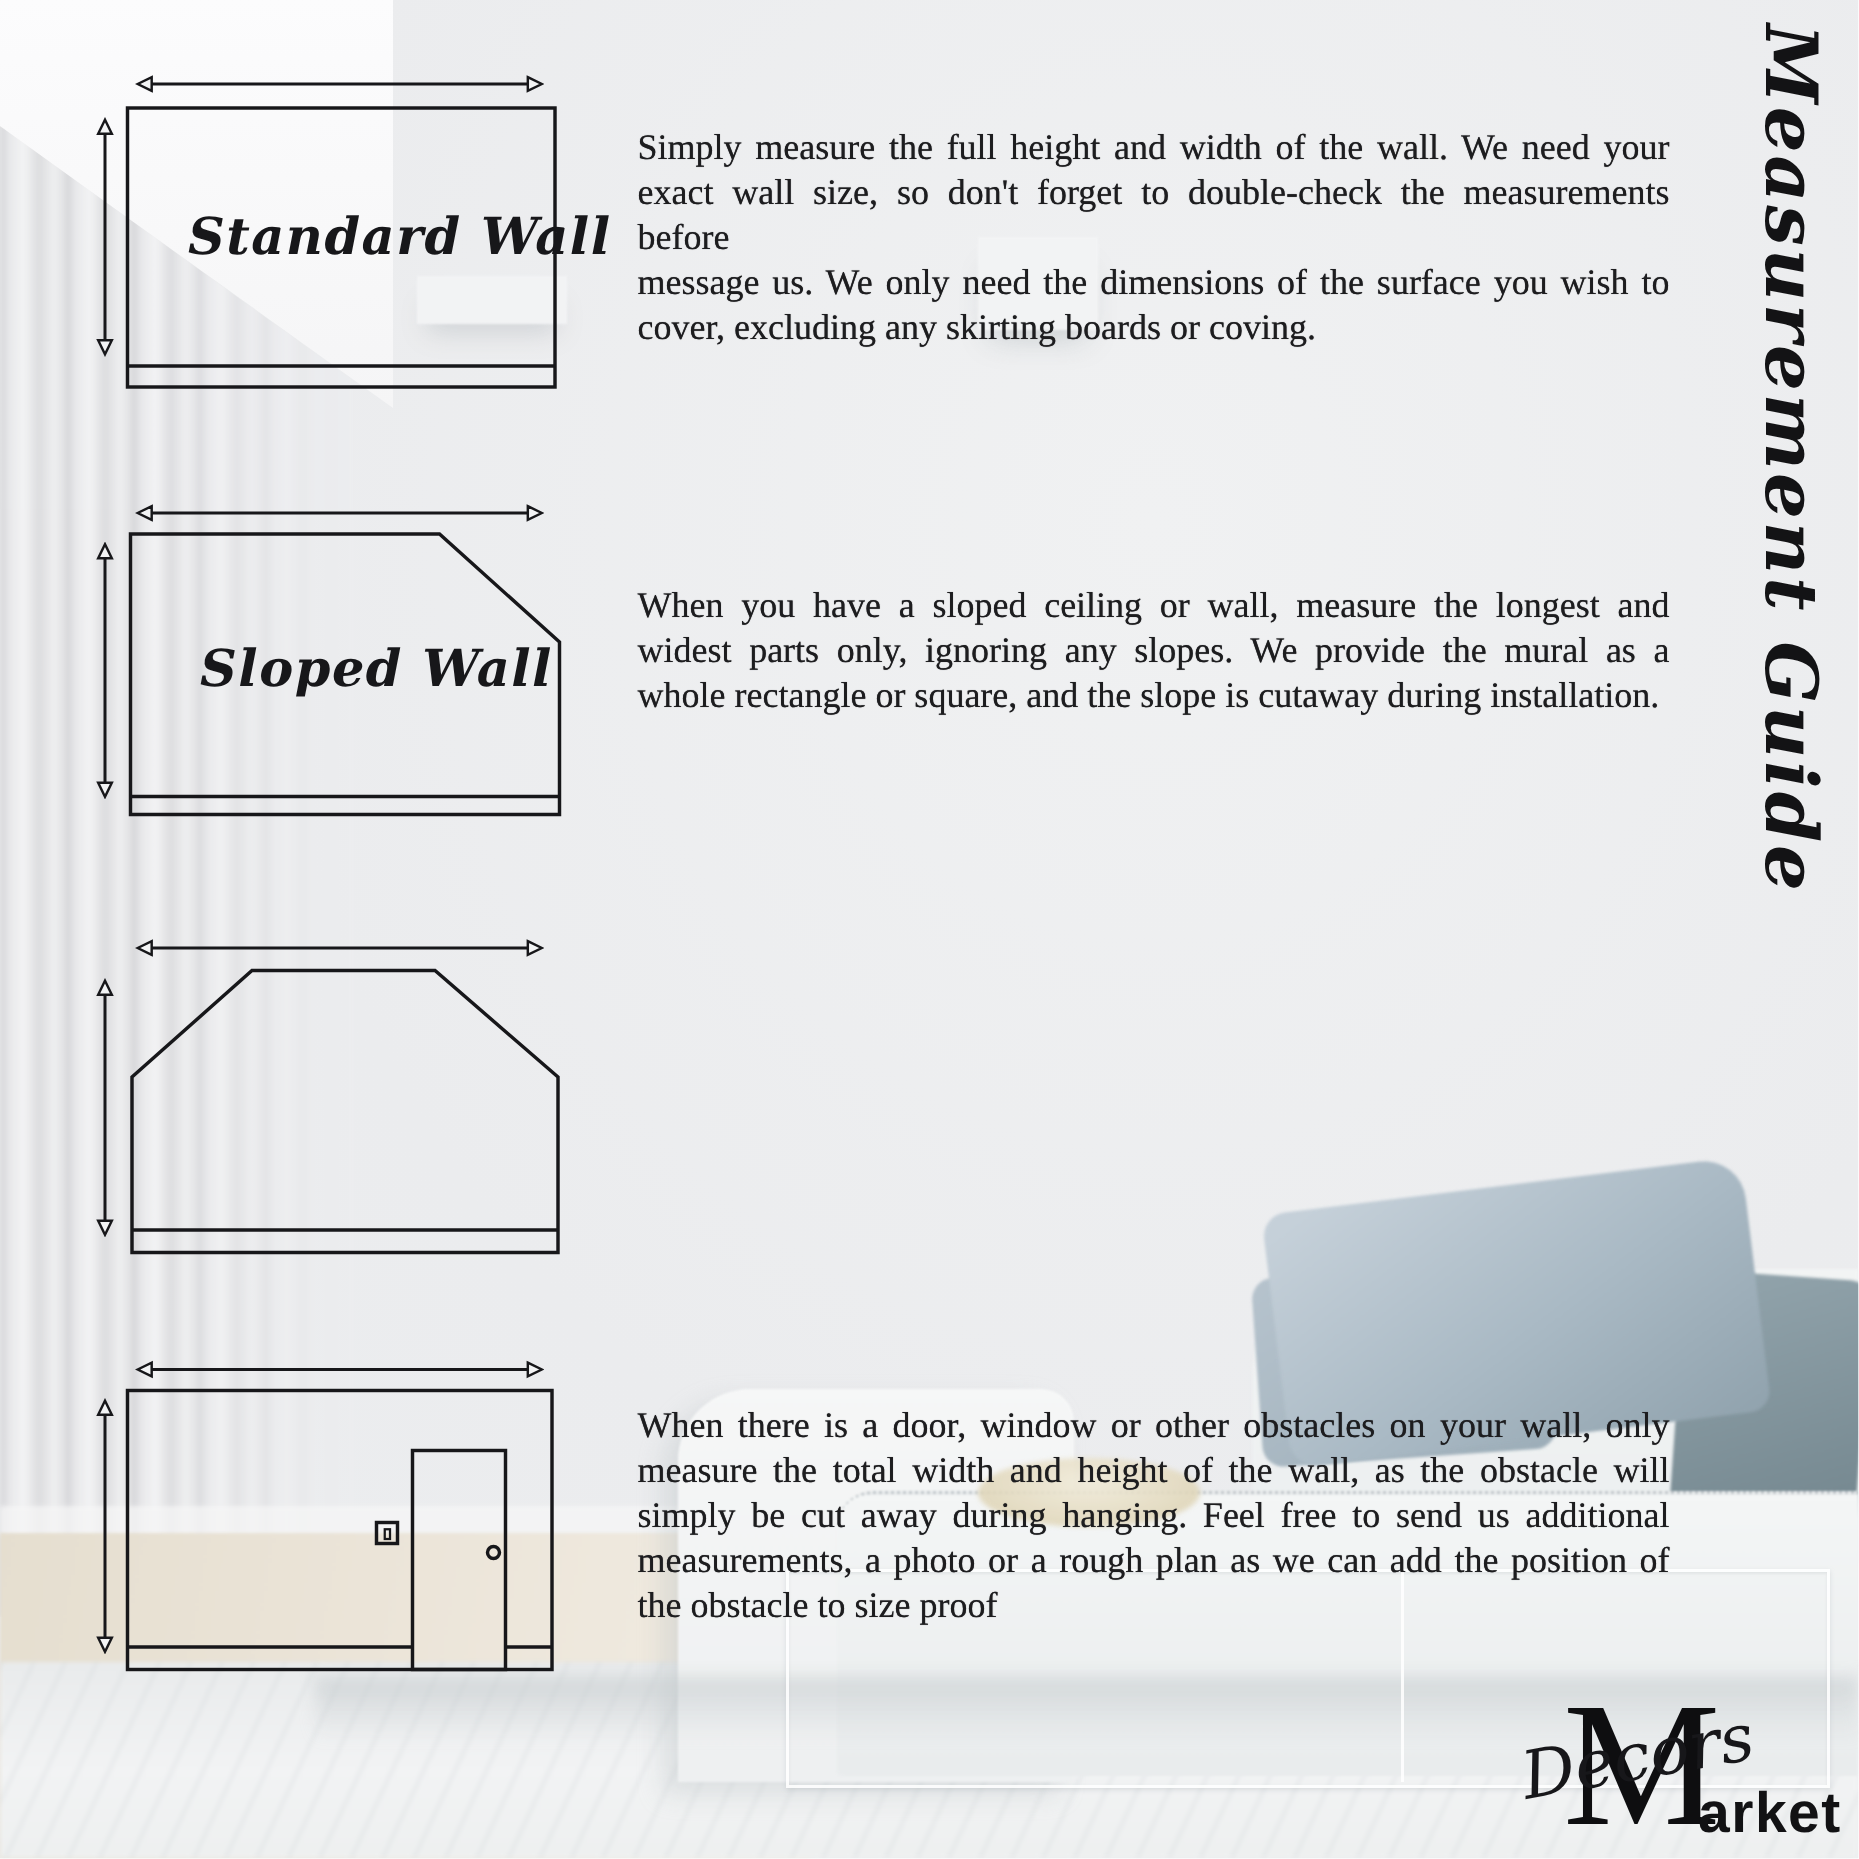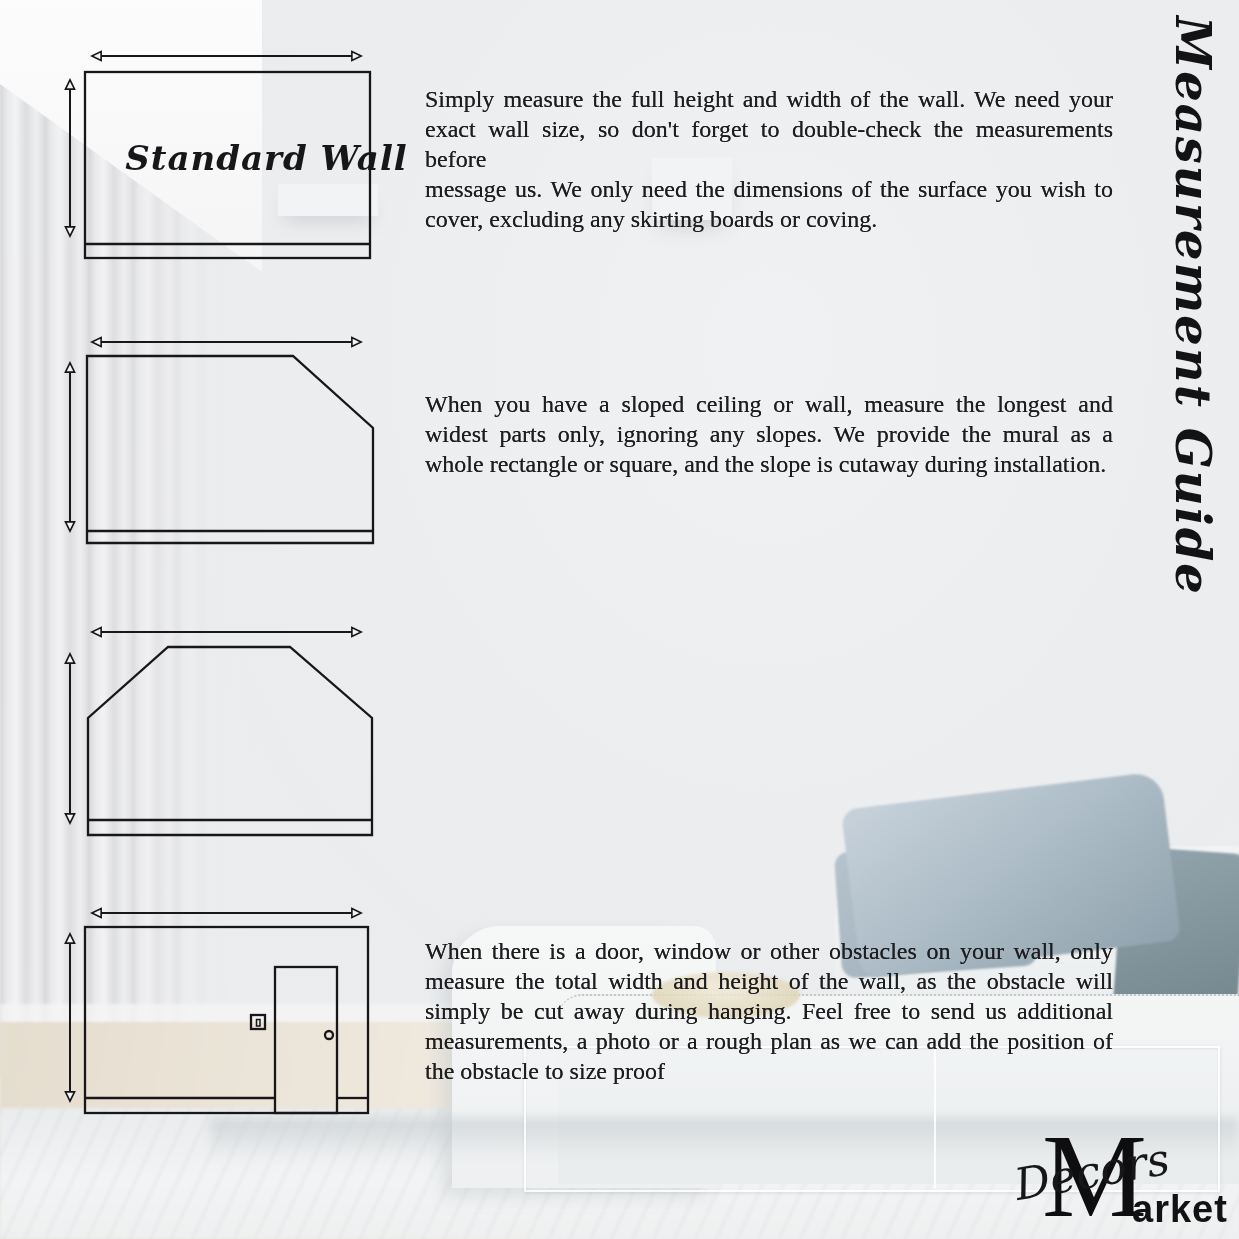--- a/index.html
+++ b/index.html
@@ -140,20 +140,21 @@
       <line class="wall" x1="85" y1="1098" x2="275" y2="1098"></line>
       <line class="wall" x1="337" y1="1098" x2="368" y2="1098"></line>
       <rect class="wall" x="275" y="967" width="62" height="146"></rect>
       <circle class="wall" cx="329" cy="1035" r="4"></circle>
       <rect class="wall" x="251" y="1015" width="14" height="14"></rect>
       <rect class="thin" x="256.5" y="1019.5" width="3.5" height="6.5"></rect>
     </g>
   </svg>
 
   <div class="wall-label" style="left:85px;top:136px;width:285px">Standard Wall</div>
+  <div class="wall-label" style="left:87px;top:424px;width:250px">Sloped Wall</div>
 
   <div class="desc" style="top:84px">Simply measure the full height and width of the wall. We need your exact wall size, so don't forget to double-check the measurements before
 message us. We only need the dimensions of the surface you wish to cover, excluding any skirting boards or coving.</div>
   <div class="desc" style="top:389px">When you have a sloped ceiling or wall, measure the longest and widest parts only, ignoring any slopes. We provide the mural as a whole rectangle or square, and the slope is cutaway during installation.</div>
   <div class="desc" style="top:936px">When there is a door, window or other obstacles on your wall, only measure the total width and height of the wall, as the obstacle will simply be cut away during hanging. Feel free to send us additional measurements, a photo or a rough plan as we can add the position of the obstacle to size proof</div>
 
   <div class="vtitle">Measurement Guide</div>
 
   <div class="logo">
     <span class="logo-m">M</span>

